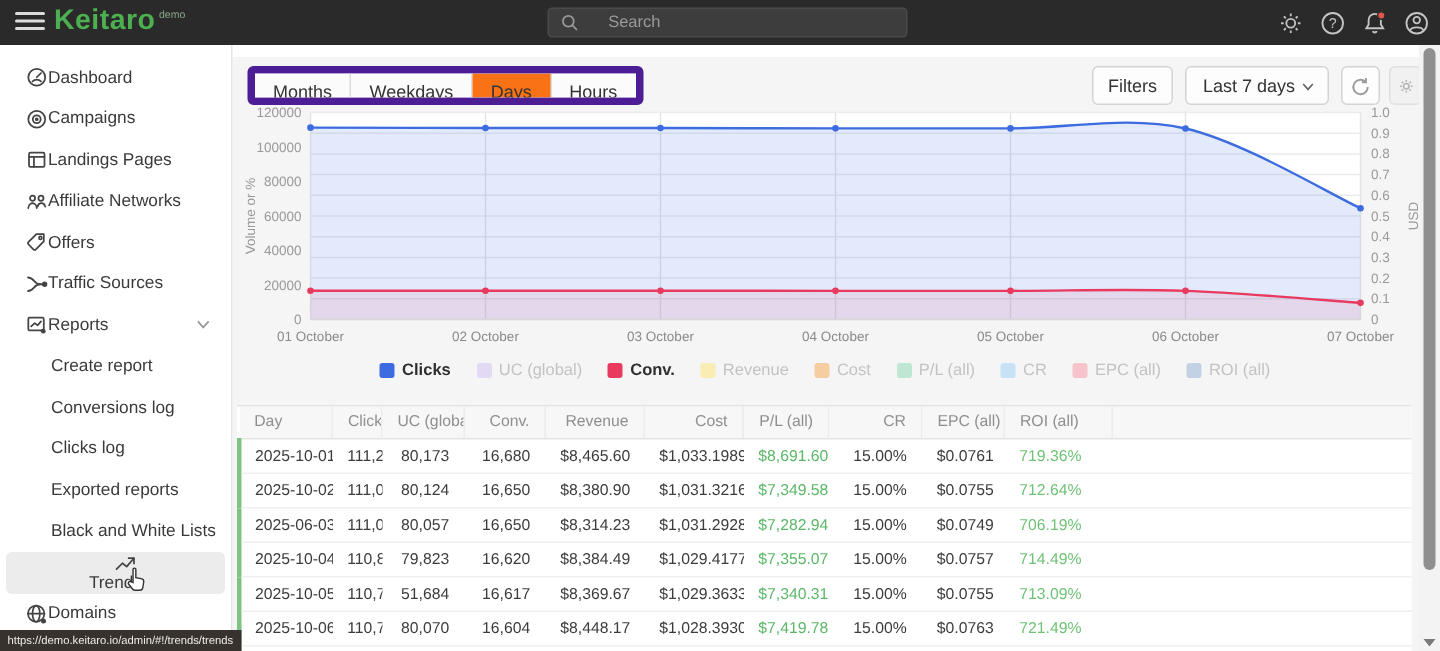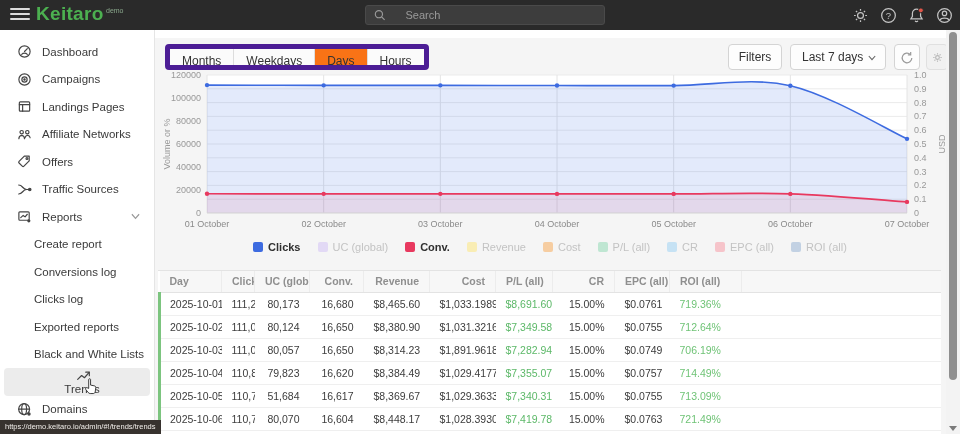--- a/index.html
+++ b/index.html
@@ -16,21 +16,21 @@
   .searchbox { position:absolute; left:365px; top:5px; width:240px; height:20px; background:#3d3d3d; border:1px solid #4a4a4a; border-radius:3px; display:flex; align-items:center; padding:0 8px; }
   .searchbox input { background:transparent; border:none; outline:none; color:#cfcfcf; font-size:11px; margin-left:20px; width:200px; font-family:inherit; }
   .searchbox input::placeholder { color:#9a9a9a; }
   .top-icons { position:absolute; right:6px; top:0; height:30px; display:flex; align-items:center; gap:9px; }
   .top-icon { width:19px; height:19px; cursor:pointer; position:relative; }
 
   
   .sidebar { position:absolute; left:0; top:30px; width:155px; height:404px; background:#ffffff; border-right:1px solid #e5e5e5; z-index:5; padding-top:8px; }
   .side-item { position:relative; height:27.5px; display:flex; align-items:center; cursor:pointer; margin:0 4px; border-radius:4px; }
   .side-item .sicon { width:15px; height:15px; margin-left:13px; flex:none; }
-  .side-item .slabel { font-size:11.5px; color:#3a3a3a; margin-left:10px; white-space:nowrap; }
+  .side-item .slabel { font-size:11.5px; color:#3a3a3a; white-space:nowrap; }
   .side-item.sub .slabel { margin-left:30px; }
   .side-item.active { background:#ececec;flex-direction:column; }
   .side-item .chev { position:absolute; right:10px; top:10px; width:9px; height:7px; }
   .cursor-hand { position:absolute; left:84px; top:378px; width:15px; height:17px; z-index:40; pointer-events:none; }
 
   
   .status-url { position:absolute; left:0; top:420px; height:26px; background:#37322e; color:#f0ede9; font-size:7.5px; line-height:14px; padding:0 5px; z-index:50; white-space:nowrap; }
 
   
   .strip-white { position:absolute; left:155px; top:30px; width:791px; height:8px; background:#ffffff; }
@@ -50,21 +50,21 @@
   #chart { position:absolute; left:158px; top:68px; }
   .legend { position:absolute; left:160px; top:241px; width:780px; display:flex; justify-content:center; gap:17px; }
   .legend-item { display:flex; align-items:center; gap:5px; cursor:pointer; }
   .legend-swatch { width:10px; height:10px; border-radius:2px; flex:none; }
   .legend-label { font-size:11px; color:#c3c3c3; }
   .legend-item.on .legend-label { color:#2f2f2f; font-weight:bold; }
 
   
   .table-wrap { position:absolute; left:158px; top:270px; width:783px; height:164px; overflow:hidden; background:#fff; border-top:1px solid #e3e3e3; }
   table { border-collapse:collapse; table-layout:fixed; width:783px; }
-  th { height:21px; background:#f7f7f7; font-size:10.5px; font-weight:bold; color:#8f8f8f; border-bottom:1px solid #e3e3e3; border-left:1px solid #ececec; padding:0 10px; text-align:right; white-space:nowrap; overflow:hidden; cursor:pointer; }
+  th { height:21px; background:#f7f7f7; font-size:10.5px; font-weight:normal; color:#8f8f8f; border-bottom:1px solid #e3e3e3; border-left:1px solid #ececec; padding:0 10px; text-align:right; white-space:nowrap; overflow:hidden; cursor:pointer; }
   th:first-child { text-align:left; border-left:none; }
   th.roi-col { text-align:left; }
   td { height:23px; font-size:10.5px; color:#3c3c3c; border-bottom:1px solid #efefef; padding:0 10px; text-align:right; white-space:nowrap; overflow:hidden; background:#fff; }
   td:first-child { text-align:left; border-left:3px solid #7cc47f; padding-left:9px; }
   td.green1 { color:#5cb868; }
   td.green2 { color:#6fc376; }
   td.roi-col { text-align:left; }
 
   
   .scrollbar { position:absolute; left:946px; top:30px; width:14px; height:404px; background:#f3f3f3; z-index:20; }
@@ -417,26 +417,26 @@
             <td class="">16,650</td>
             <td class="">$8,380.90</td>
             <td class="">$1,031.3216</td>
             <td class="green1 ">$7,349.58</td>
             <td class="">15.00%</td>
             <td class="">$0.0755</td>
             <td class="green2 roi-col">712.64%</td>
             <td></td>
           </tr>
           <tr>
-            <td class="">2025-10-03</td>
+            <td class="">2025-06-03</td>
             <td class="">111,00</td>
             <td class="">80,057</td>
             <td class="">16,650</td>
             <td class="">$8,314.23</td>
-            <td class="">$1,891.9618</td>
+            <td class="">$1,031.2928</td>
             <td class="green1 ">$7,282.94</td>
             <td class="">15.00%</td>
             <td class="">$0.0749</td>
             <td class="green2 roi-col">706.19%</td>
             <td></td>
           </tr>
           <tr>
             <td class="">2025-10-04</td>
             <td class="">110,80</td>
             <td class="">79,823</td>

